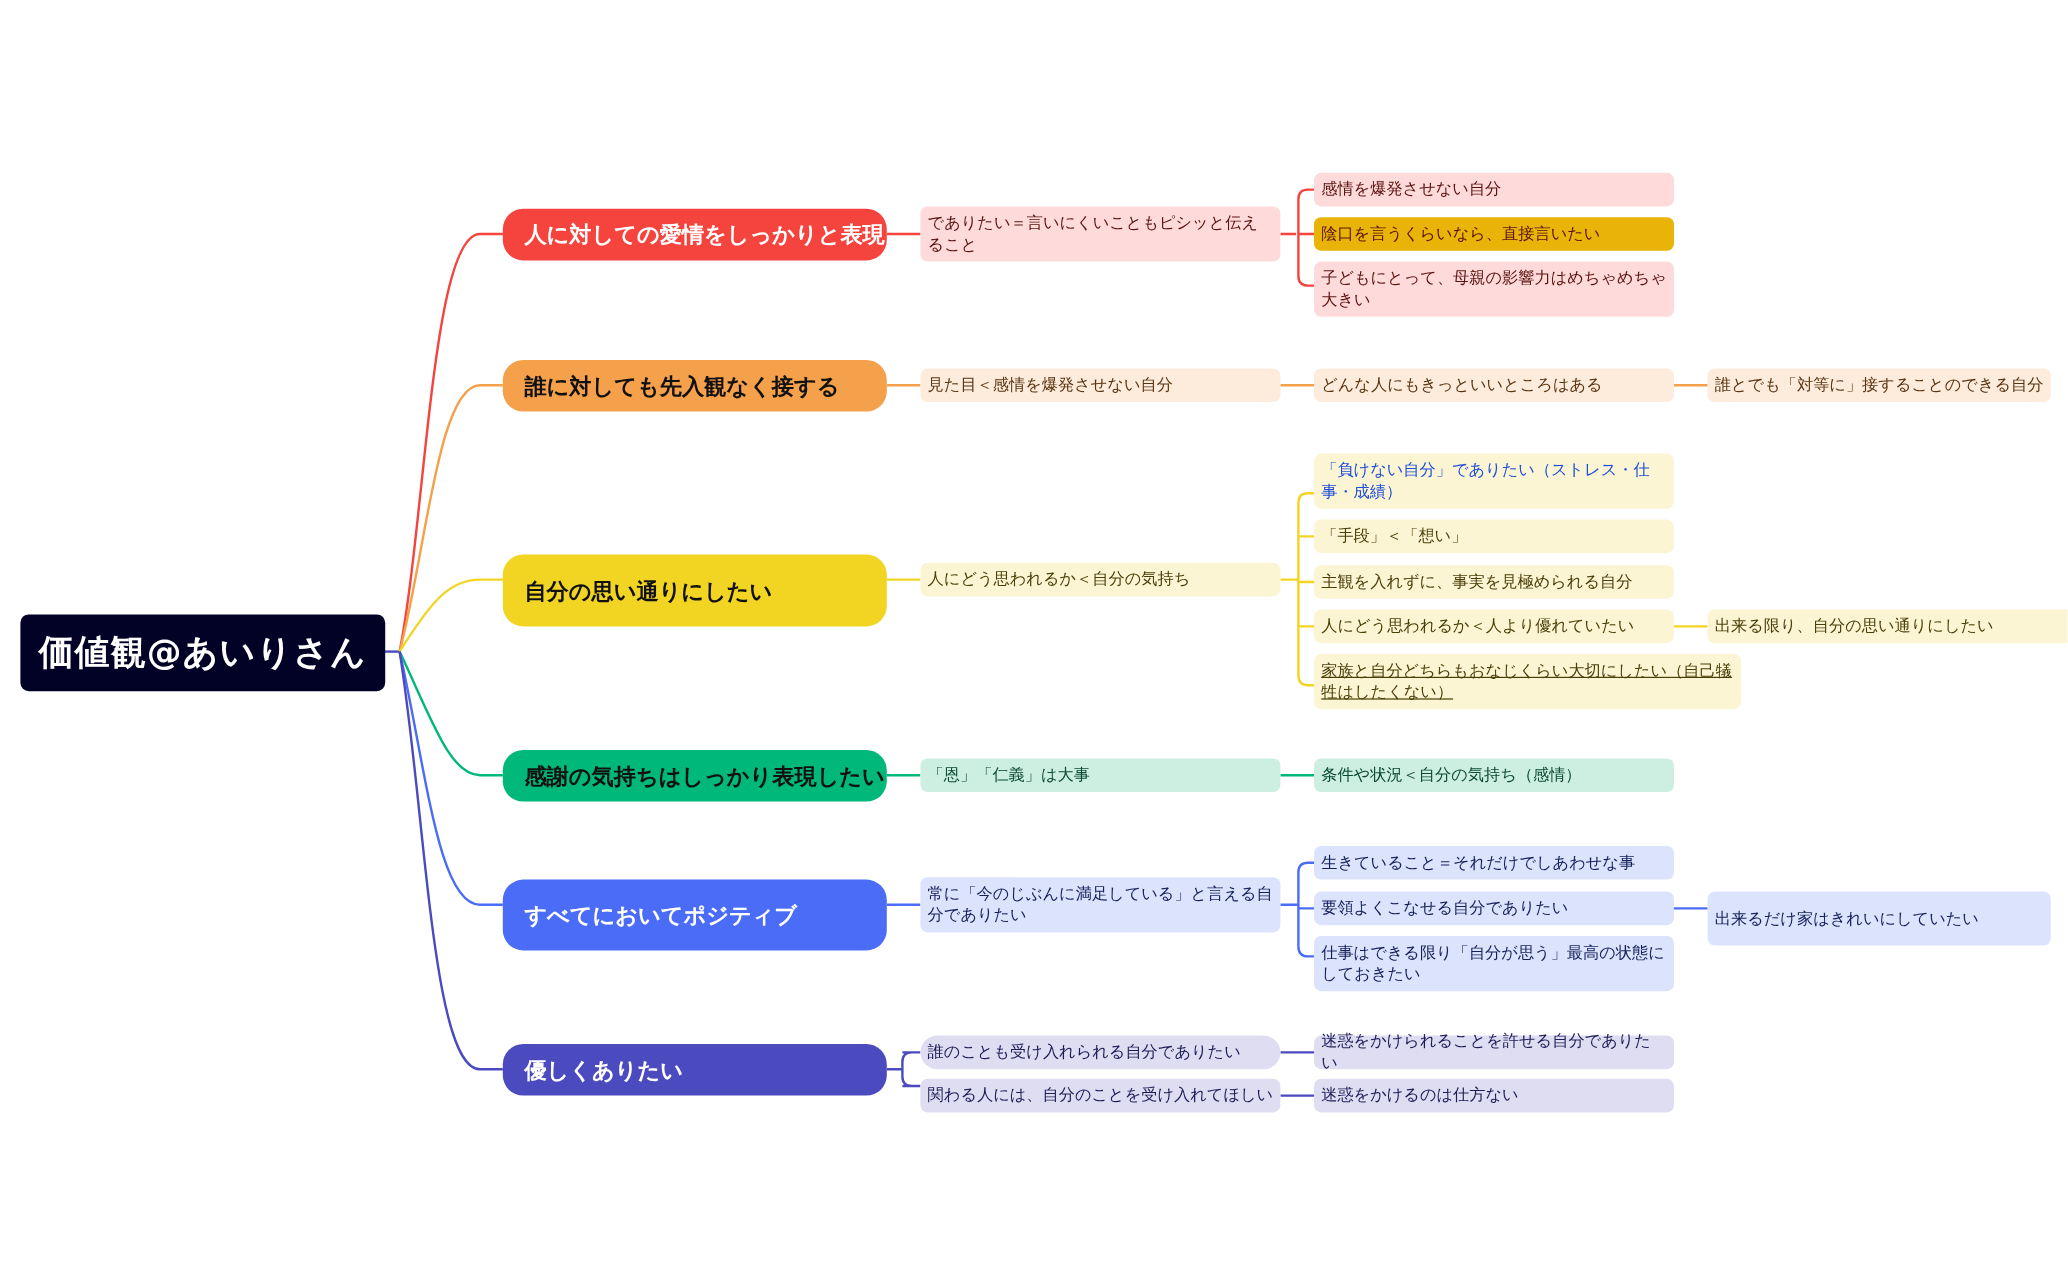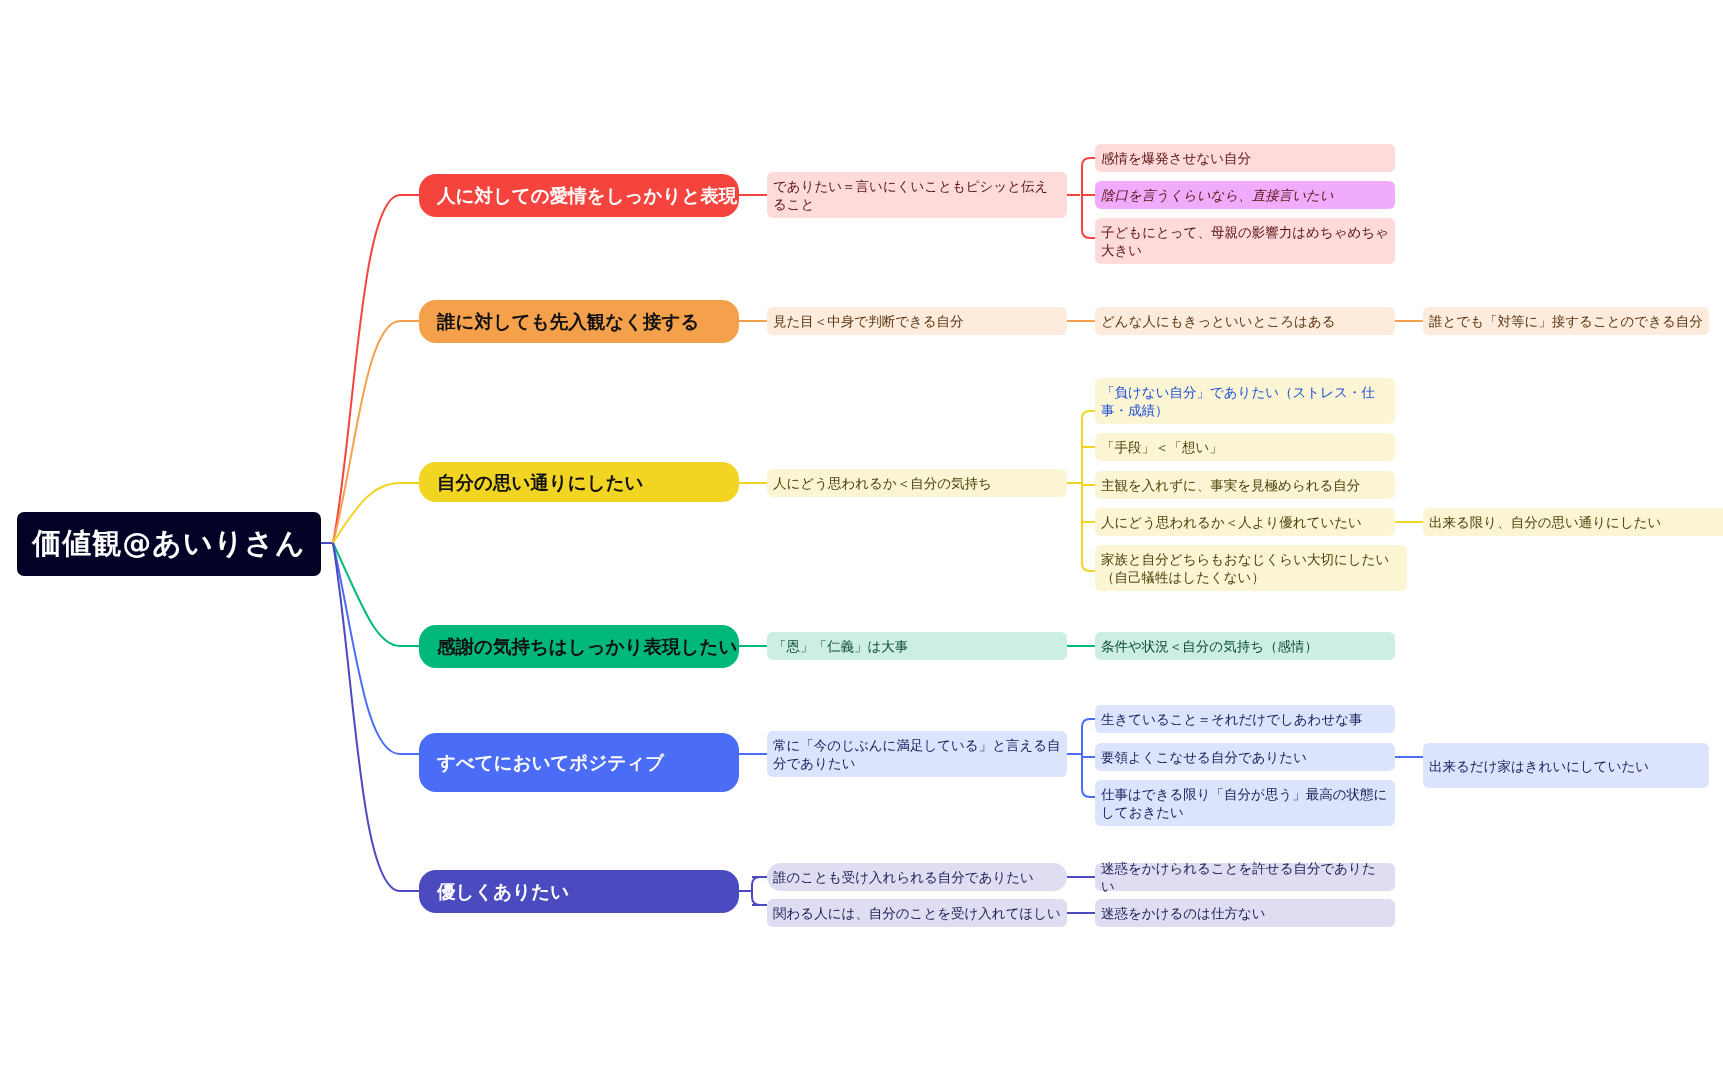--- a/index.html
+++ b/index.html
@@ -49,48 +49,48 @@
   <div class="node root" style="left:17px;top:512px;width:304px;height:64px;">
     <span>価値観@あいりさん</span>
   </div>
 
   <div class="node main" style="left:419px;top:174px;width:320px;height:43px;background:#F5443E;color:#fff;">
     <span>人に対しての愛情をしっかりと表現</span>
   </div>
   <div class="node main" style="left:419px;top:300px;width:320px;height:43px;background:#F5A04A;color:#111;">
     <span>誰に対しても先入観なく接する</span>
   </div>
-  <div class="node main" style="left:419px;top:462px;width:320px;height:40px;background:#F2D423;color:#111;">
+  <div class="node main" style="left:419px;top:462px;width:320px;height:60px;background:#F2D423;color:#111;">
     <span>自分の思い通りにしたい</span>
   </div>
   <div class="node main" style="left:419px;top:625px;width:320px;height:43px;background:#00B87A;color:#111;">
     <span>感謝の気持ちはしっかり表現したい</span>
   </div>
   <div class="node main" style="left:419px;top:733px;width:320px;height:59px;background:#4A6CF7;color:#fff;">
     <span>すべてにおいてポジティブ</span>
   </div>
   <div class="node main" style="left:419px;top:870px;width:320px;height:43px;background:#4B4ABF;color:#fff;">
     <span>優しくありたい</span>
   </div>
 
   <div class="node sub" style="left:767px;top:172px;width:300px;height:46px;background:#FEDBDA;color:#5A1210;">
     <span>でありたい＝言いにくいこともピシッと伝えること</span>
   </div>
   <div class="node sub" style="left:1095px;top:144px;width:300px;height:28px;background:#FEDBDA;color:#5A1210;">
     <span>感情を爆発させない自分</span>
   </div>
-  <div class="node sub" style="left:1095px;top:181px;width:300px;height:28px;background:#f0abfc;color:#5A1210;font-style:italic;">
+  <div class="node sub" style="left:1095px;top:181px;width:300px;height:28px;background:#eab308;color:#5A1210;">
     <span>陰口を言うくらいなら、直接言いたい</span>
   </div>
   <div class="node sub" style="left:1095px;top:218px;width:300px;height:46px;background:#FEDBDA;color:#5A1210;">
     <span>子どもにとって、母親の影響力はめちゃめちゃ大きい</span>
   </div>
 
   <div class="node sub" style="left:767px;top:307px;width:300px;height:28px;background:#FDEBDC;color:#5A3510;">
-    <span>見た目＜中身で判断できる自分</span>
+    <span>見た目＜感情を爆発させない自分</span>
   </div>
   <div class="node sub" style="left:1095px;top:307px;width:300px;height:28px;background:#FDEBDC;color:#5A3510;">
     <span>どんな人にもきっといいところはある</span>
   </div>
   <div class="node sub" style="left:1423px;top:307px;width:286px;height:28px;background:#FDEBDC;color:#5A3510;">
     <span>誰とでも「対等に」接することのできる自分</span>
   </div>
 
   <div class="node sub" style="left:767px;top:469px;width:300px;height:28px;background:#FCF5D4;color:#4A3F08;">
     <span>人にどう思われるか＜自分の気持ち</span>
@@ -103,21 +103,21 @@
   </div>
   <div class="node sub" style="left:1095px;top:471px;width:300px;height:28px;background:#FCF5D4;color:#4A3F08;">
     <span>主観を入れずに、事実を見極められる自分</span>
   </div>
   <div class="node sub" style="left:1095px;top:508px;width:300px;height:28px;background:#FCF5D4;color:#4A3F08;">
     <span>人にどう思われるか＜人より優れていたい</span>
   </div>
   <div class="node sub" style="left:1423px;top:508px;width:340px;height:28px;background:#FCF5D4;color:#4A3F08;">
     <span>出来る限り、自分の思い通りにしたい</span>
   </div>
-  <div class="node sub" style="left:1095px;top:545px;width:312px;height:46px;background:#FCF5D4;color:#4A3F08;">
+  <div class="node sub" style="left:1095px;top:545px;width:356px;height:46px;background:#FCF5D4;color:#4A3F08;text-decoration:underline;">
     <span>家族と自分どちらもおなじくらい大切にしたい（自己犠牲はしたくない）</span>
   </div>
 
   <div class="node sub" style="left:767px;top:632px;width:300px;height:28px;background:#CDEFE2;color:#0B4A33;">
     <span>「恩」「仁義」は大事</span>
   </div>
   <div class="node sub" style="left:1095px;top:632px;width:300px;height:28px;background:#CDEFE2;color:#0B4A33;">
     <span>条件や状況＜自分の気持ち（感情）</span>
   </div>
 

